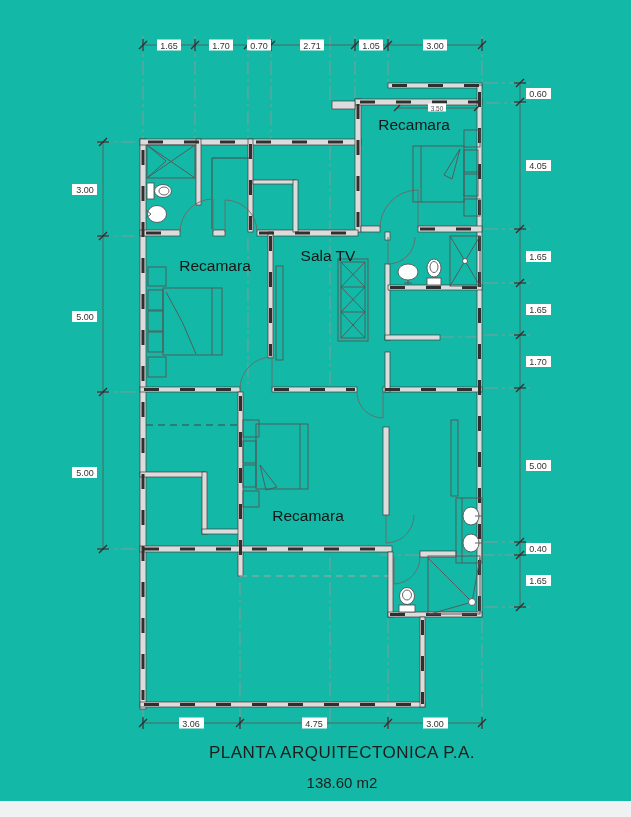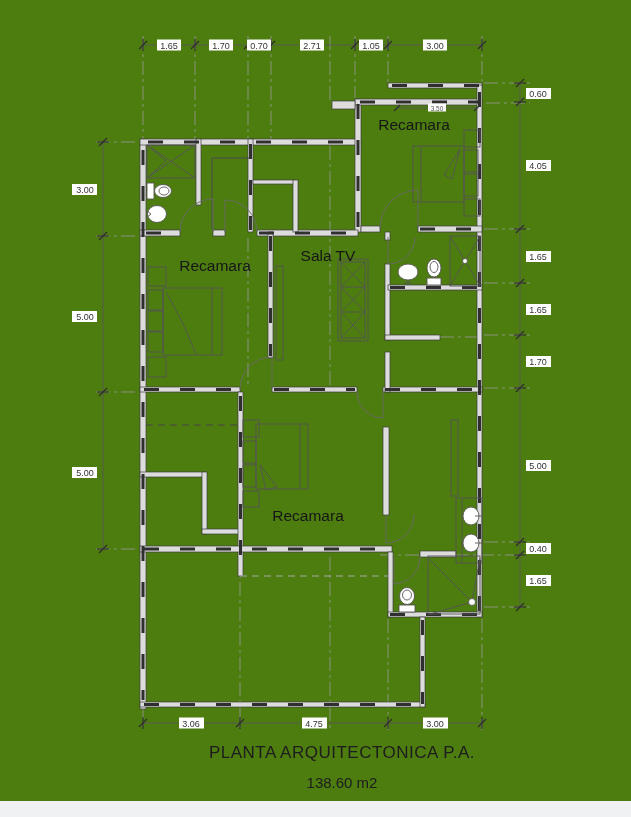--- a/index.html
+++ b/index.html
@@ -1,16 +1,16 @@
 <!DOCTYPE html>
 <html><head>
 <meta charset="utf-8">
 <style>
   html,body{margin:0;padding:0;background:#ffffff;}
-  .page{width:631px;height:817px;position:relative;background:#4d7c0f;font-family:"Liberation Sans",sans-serif;}
+  .page{width:631px;height:817px;position:relative;background:#14b8a6;font-family:"Liberation Sans",sans-serif;}
   svg{display:block;}
   .wall{fill:#dcdcdc;stroke:#3d3d3d;stroke-width:0.7;}
   .hatch{stroke:#2f2f2f;stroke-width:3;fill:none;stroke-dasharray:15 21;}
   .thin{stroke:#4a4a4a;stroke-width:1;fill:none;}
   .fix{stroke:#555;stroke-width:0.9;fill:none;}
   .fixf{stroke:#555;stroke-width:0.9;fill:#ffffff;}
   .door{stroke:#6a6a6a;stroke-width:0.9;fill:none;}
   .cl{stroke:#9a9a9a;stroke-width:0.8;fill:none;stroke-dasharray:14 4 3 4;}
   .dash{stroke:#444;stroke-width:1.1;fill:none;stroke-dasharray:7 5;}
   .dashg{stroke:#a8a8a8;stroke-width:1.1;fill:none;stroke-dasharray:7 5;}

